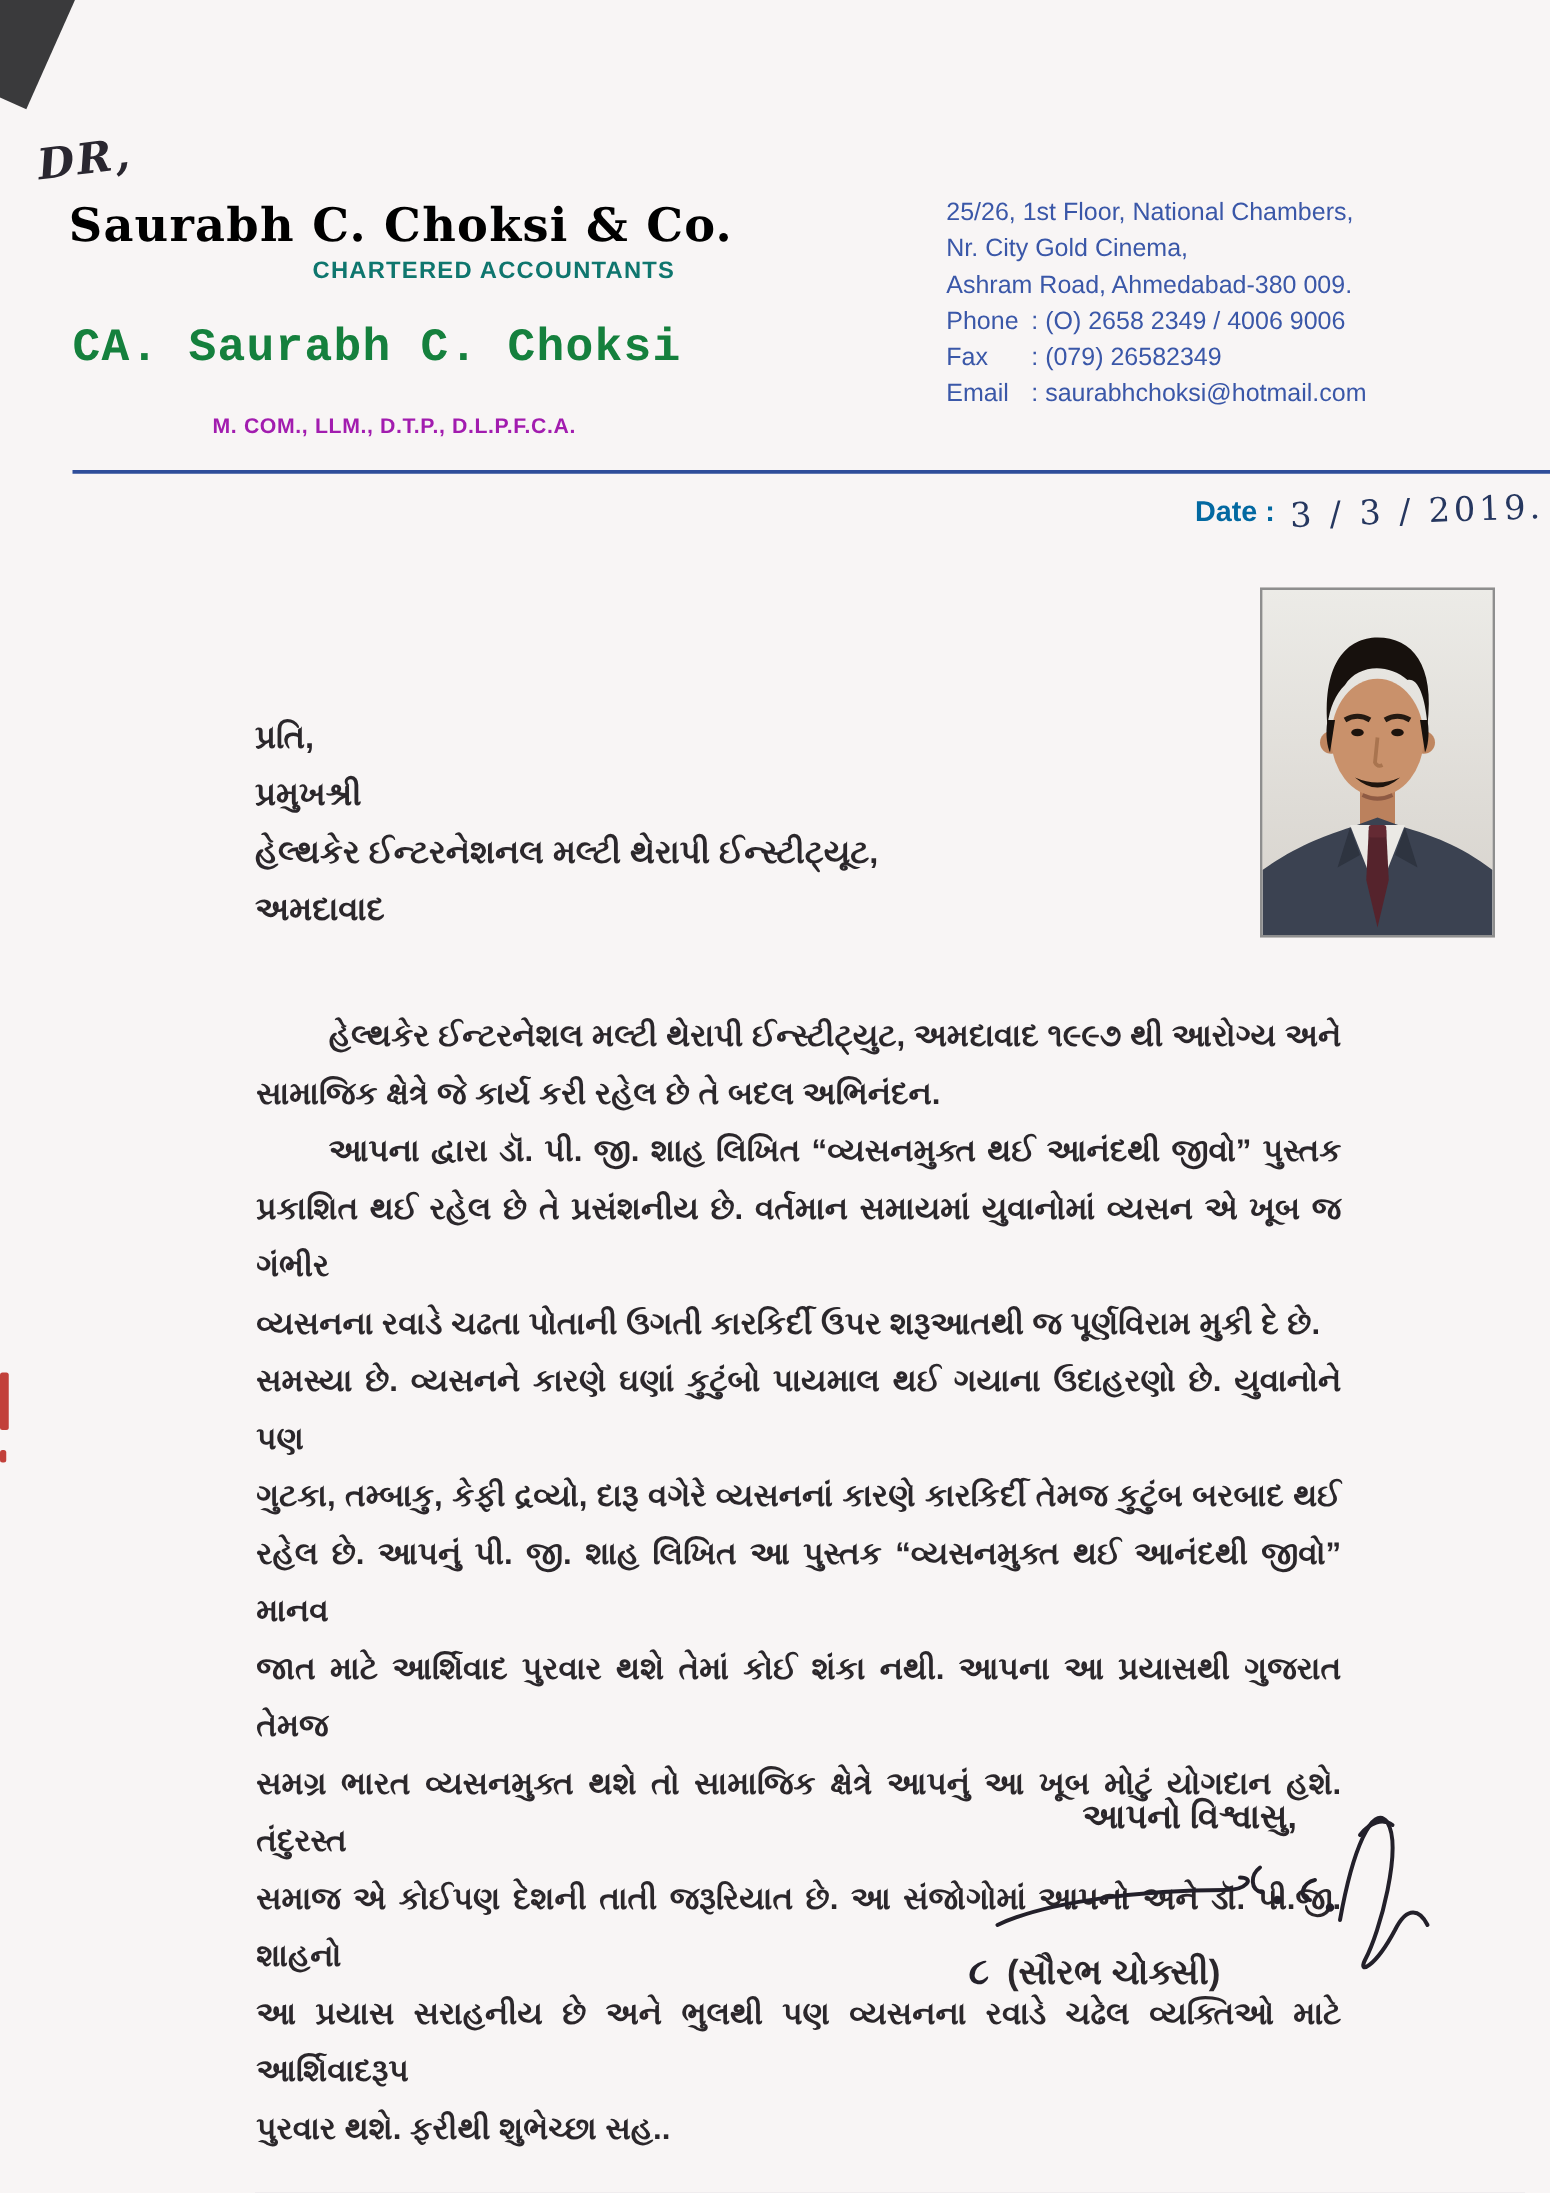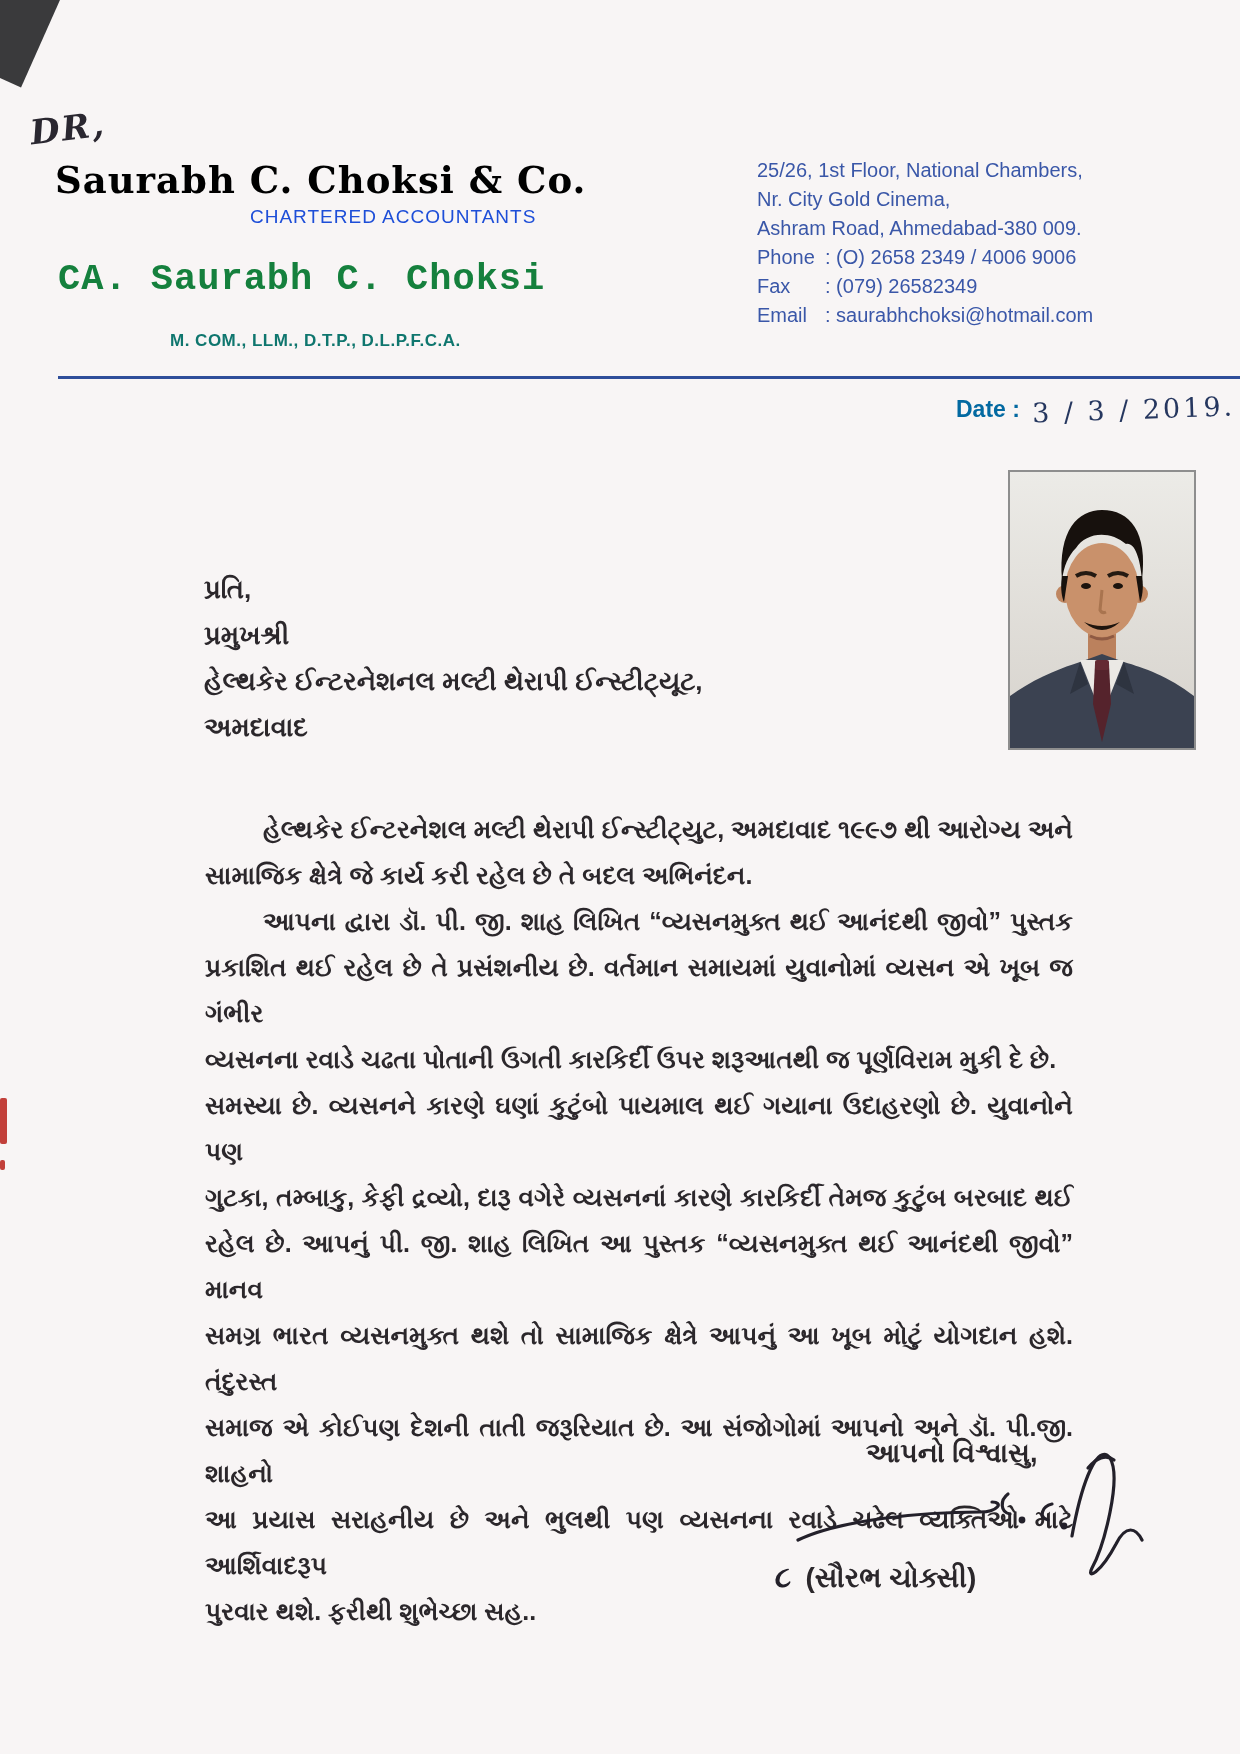--- a/index.html
+++ b/index.html
@@ -21,33 +21,33 @@
     letter-spacing:2px;
   }
   .firm-name{
     left:55px;top:158px;
     font-family:"DejaVu Serif",serif;
     font-weight:bold;font-size:37px;
     color:#000000;letter-spacing:1px;
   }
   .firm-sub{
     left:250px;top:206px;
-    font-weight:normal;font-size:19px;
-    color:#1d4ed8;letter-spacing:1px;
+    font-weight:bold;font-size:19px;
+    color:#0f766e;letter-spacing:1px;
   }
   .person-name{
     left:58px;top:258px;
     font-family:Liberation Mono, monospace;
     font-weight:bold;font-size:37px;
     color:#15803d;letter-spacing:1px;
   }
   .quals{
     left:170px;top:331px;
     font-weight:bold;font-size:17px;
-    color:#0f766e;letter-spacing:0.5px;
+    color:#a21caf;letter-spacing:0.5px;
   }
   .addr{
     left:757px;top:156px;width:560px;
     font-size:20px;line-height:29px;
     color:#3a57a8;
   }
   .addr .row{white-space:nowrap;}
   .addr .lbl{display:inline-block;width:68px;}
   .rule{
     left:58px;top:376px;width:1182px;height:3px;
@@ -192,20 +192,21 @@
 
   <div class="abs guj body-block">
     <div class="bl indent">હેલ્થકેર ઈન્ટરનેશલ મલ્ટી થેરાપી ઈન્સ્ટીટ્યુટ, અમદાવાદ ૧૯૯૭ થી આરોગ્ય અને</div>
     <div class="bl endl">સામાજિક ક્ષેત્રે જે કાર્ય કરી રહેલ છે તે બદલ અભિનંદન.</div>
     <div class="bl indent">આપના દ્વારા ડૉ. પી. જી. શાહ લિખિત “વ્યસનમુક્ત થઈ આનંદથી જીવો” પુસ્તક</div>
     <div class="bl">પ્રકાશિત થઈ રહેલ છે તે પ્રસંશનીય છે. વર્તમાન સમાયમાં યુવાનોમાં વ્યસન એ ખૂબ જ ગંભીર</div>
     <div class="bl endl">વ્યસનના રવાડે ચઢતા પોતાની ઉગતી કારકિર્દી ઉપર શરૂઆતથી જ પૂર્ણવિરામ મુકી દે છે.</div>
     <div class="bl">સમસ્યા છે. વ્યસનને કારણે ઘણાં કુટુંબો પાયમાલ થઈ ગયાના ઉદાહરણો છે. યુવાનોને પણ</div>
     <div class="bl">ગુટકા, તમ્બાકુ, કેફી દ્રવ્યો, દારૂ વગેરે વ્યસનનાં કારણે કારકિર્દી તેમજ કુટુંબ બરબાદ થઈ</div>
     <div class="bl">રહેલ છે. આપનું પી. જી. શાહ લિખિત આ પુસ્તક “વ્યસનમુક્ત થઈ આનંદથી જીવો” માનવ</div>
+    <div class="bl">જાત માટે આર્શિવાદ પુરવાર થશે તેમાં કોઈ શંકા નથી. આપના આ પ્રયાસથી ગુજરાત તેમજ</div>
     <div class="bl">સમગ્ર ભારત વ્યસનમુક્ત થશે તો સામાજિક ક્ષેત્રે આપનું આ ખૂબ મોટું યોગદાન હશે. તંદુરસ્ત</div>
     <div class="bl">સમાજ એ કોઈપણ દેશની તાતી જરૂરિયાત છે. આ સંજોગોમાં આપનો અને ડૉ. પી.જી. શાહનો</div>
     <div class="bl">આ પ્રયાસ સરાહનીય છે અને ભુલથી પણ વ્યસનના રવાડે ચઢેલ વ્યક્તિઓ માટે આર્શિવાદરૂપ</div>
     <div class="bl endl">પુરવાર થશે. ફરીથી શુભેચ્છા સહ..</div>
   </div>
 
   <div class="abs guj closing-sal">આપનો વિશ્વાસુ,</div>
 
   <svg class="abs sig" viewBox="0 0 380 190">
     <g stroke="#23202a" stroke-width="3.2" fill="none" stroke-linecap="round">

